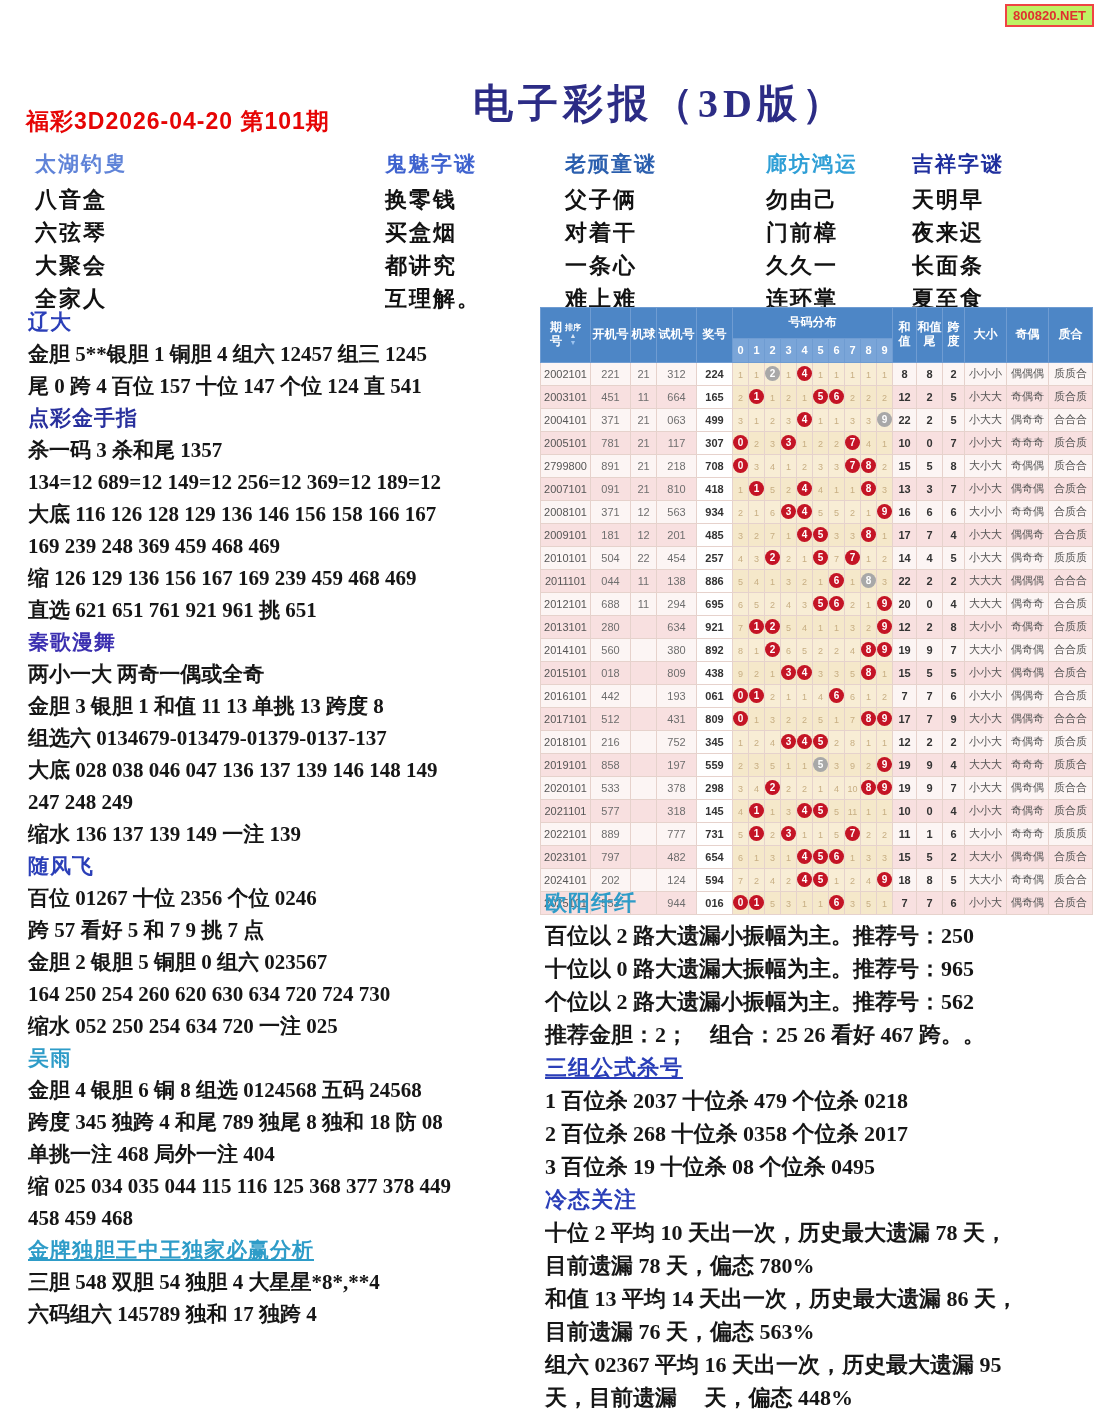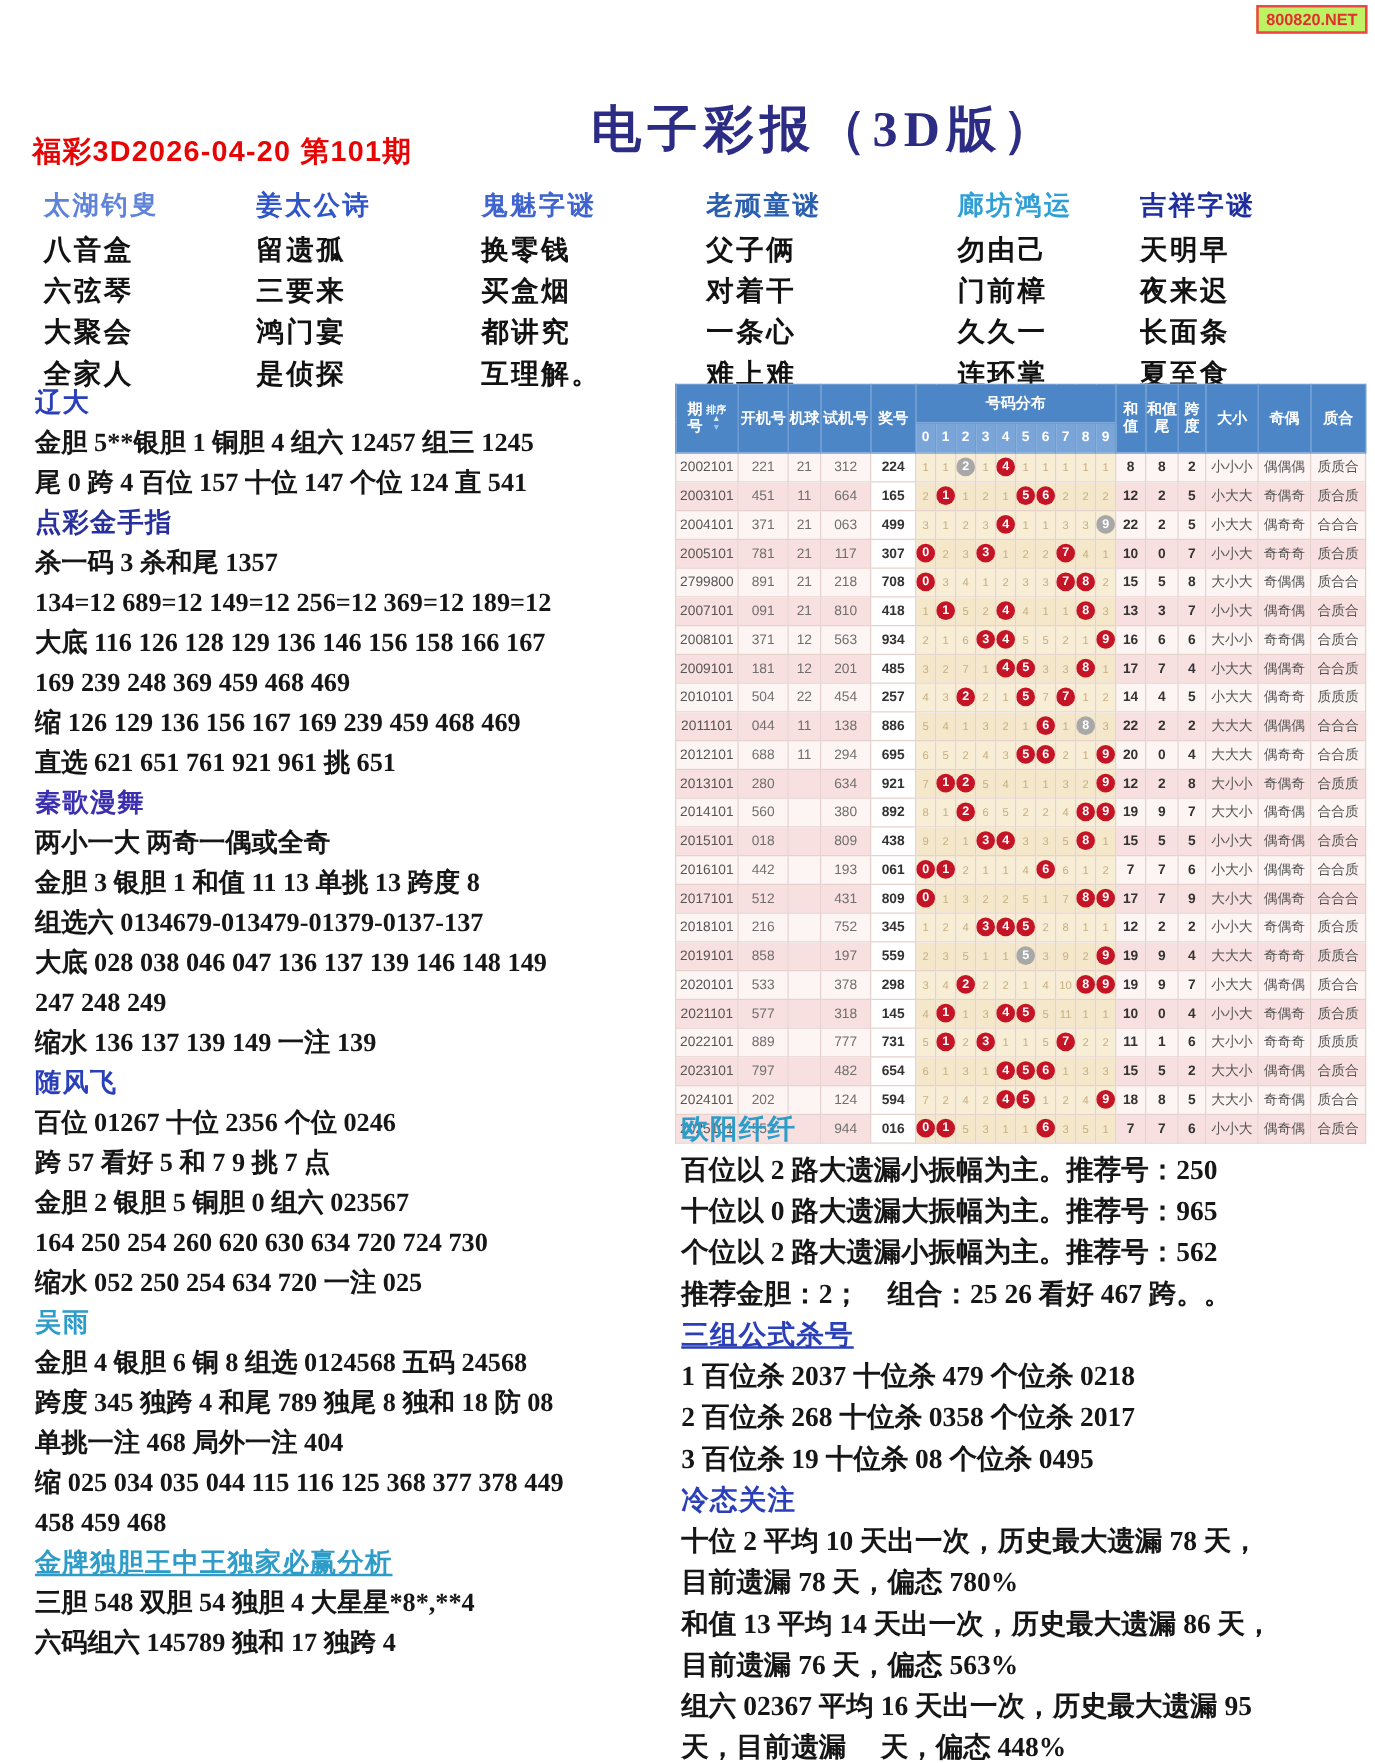--- a/index.html
+++ b/index.html
@@ -74,27 +74,20 @@
 <div class="title">电子彩报（3D版）</div>
 <div class="issue-heading">福彩3D2026-04-20 第101期</div>
 
 <div id="predictions">
     <div class="pred-col" style="left: 35px;">
       <div class="pred-title" style="color: rgb(95, 131, 216);">太湖钓叟</div>
       <div class="pred-item">八音盒</div>
       <div class="pred-item">六弦琴</div>
       <div class="pred-item">大聚会</div>
       <div class="pred-item">全家人</div>
-    </div>
-    <div class="pred-col" style="left: 205px;">
-      <div class="pred-title" style="color: rgb(47, 85, 200);">姜太公诗</div>
-      <div class="pred-item">留遗孤</div>
-      <div class="pred-item">三要来</div>
-      <div class="pred-item">鸿门宴</div>
-      <div class="pred-item">是侦探</div>
     </div>
     <div class="pred-col" style="left: 385px;">
       <div class="pred-title" style="color: rgb(63, 99, 207);">鬼魅字谜</div>
       <div class="pred-item">换零钱</div>
       <div class="pred-item">买盒烟</div>
       <div class="pred-item">都讲究</div>
       <div class="pred-item">互理解。</div>
     </div>
     <div class="pred-col" style="left: 565px;">
       <div class="pred-title" style="color: rgb(43, 95, 174);">老顽童谜</div>

